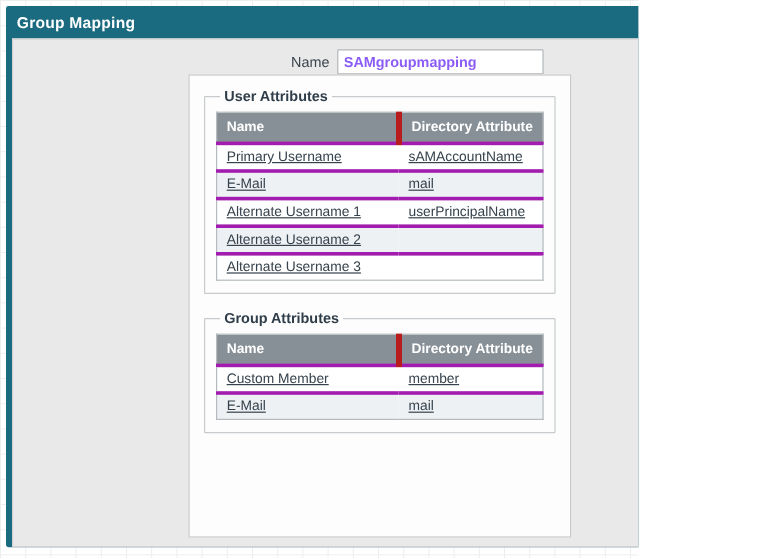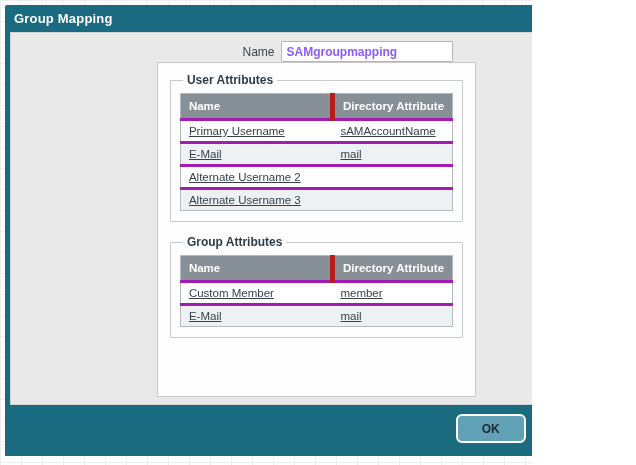--- a/index.html
+++ b/index.html
@@ -125,20 +125,24 @@
             <tbody>
                 <tr>
                   <td class="col-name">Primary Username</td>
                   <td>sAMAccountName</td>
                 </tr>
                 <tr>
                   <td class="col-name">E-Mail</td>
                   <td>mail</td>
                 </tr>
                 <tr>
+                  <td class="col-name">Alternate Username 1</td>
+                  <td>userPrincipalName</td>
+                </tr>
+                <tr>
                   <td class="col-name">Alternate Username 2</td>
                   <td></td>
                 </tr>
                 <tr>
                   <td class="col-name">Alternate Username 3</td>
                   <td></td>
                 </tr>
               </tbody>
           </table>
         </fieldset>
@@ -161,19 +165,15 @@
                   <td class="col-name">E-Mail</td>
                   <td>mail</td>
                 </tr>
               </tbody>
           </table>
         </fieldset>
 
       </div>
     </div>
 
-    <div class="dlg-footer">
-      <button class="btn btn-ok">OK</button>
-      <button class="btn btn-cancel">Cancel</button>
-    </div>
 
   </div>
 </div>
 
 </body></html>

